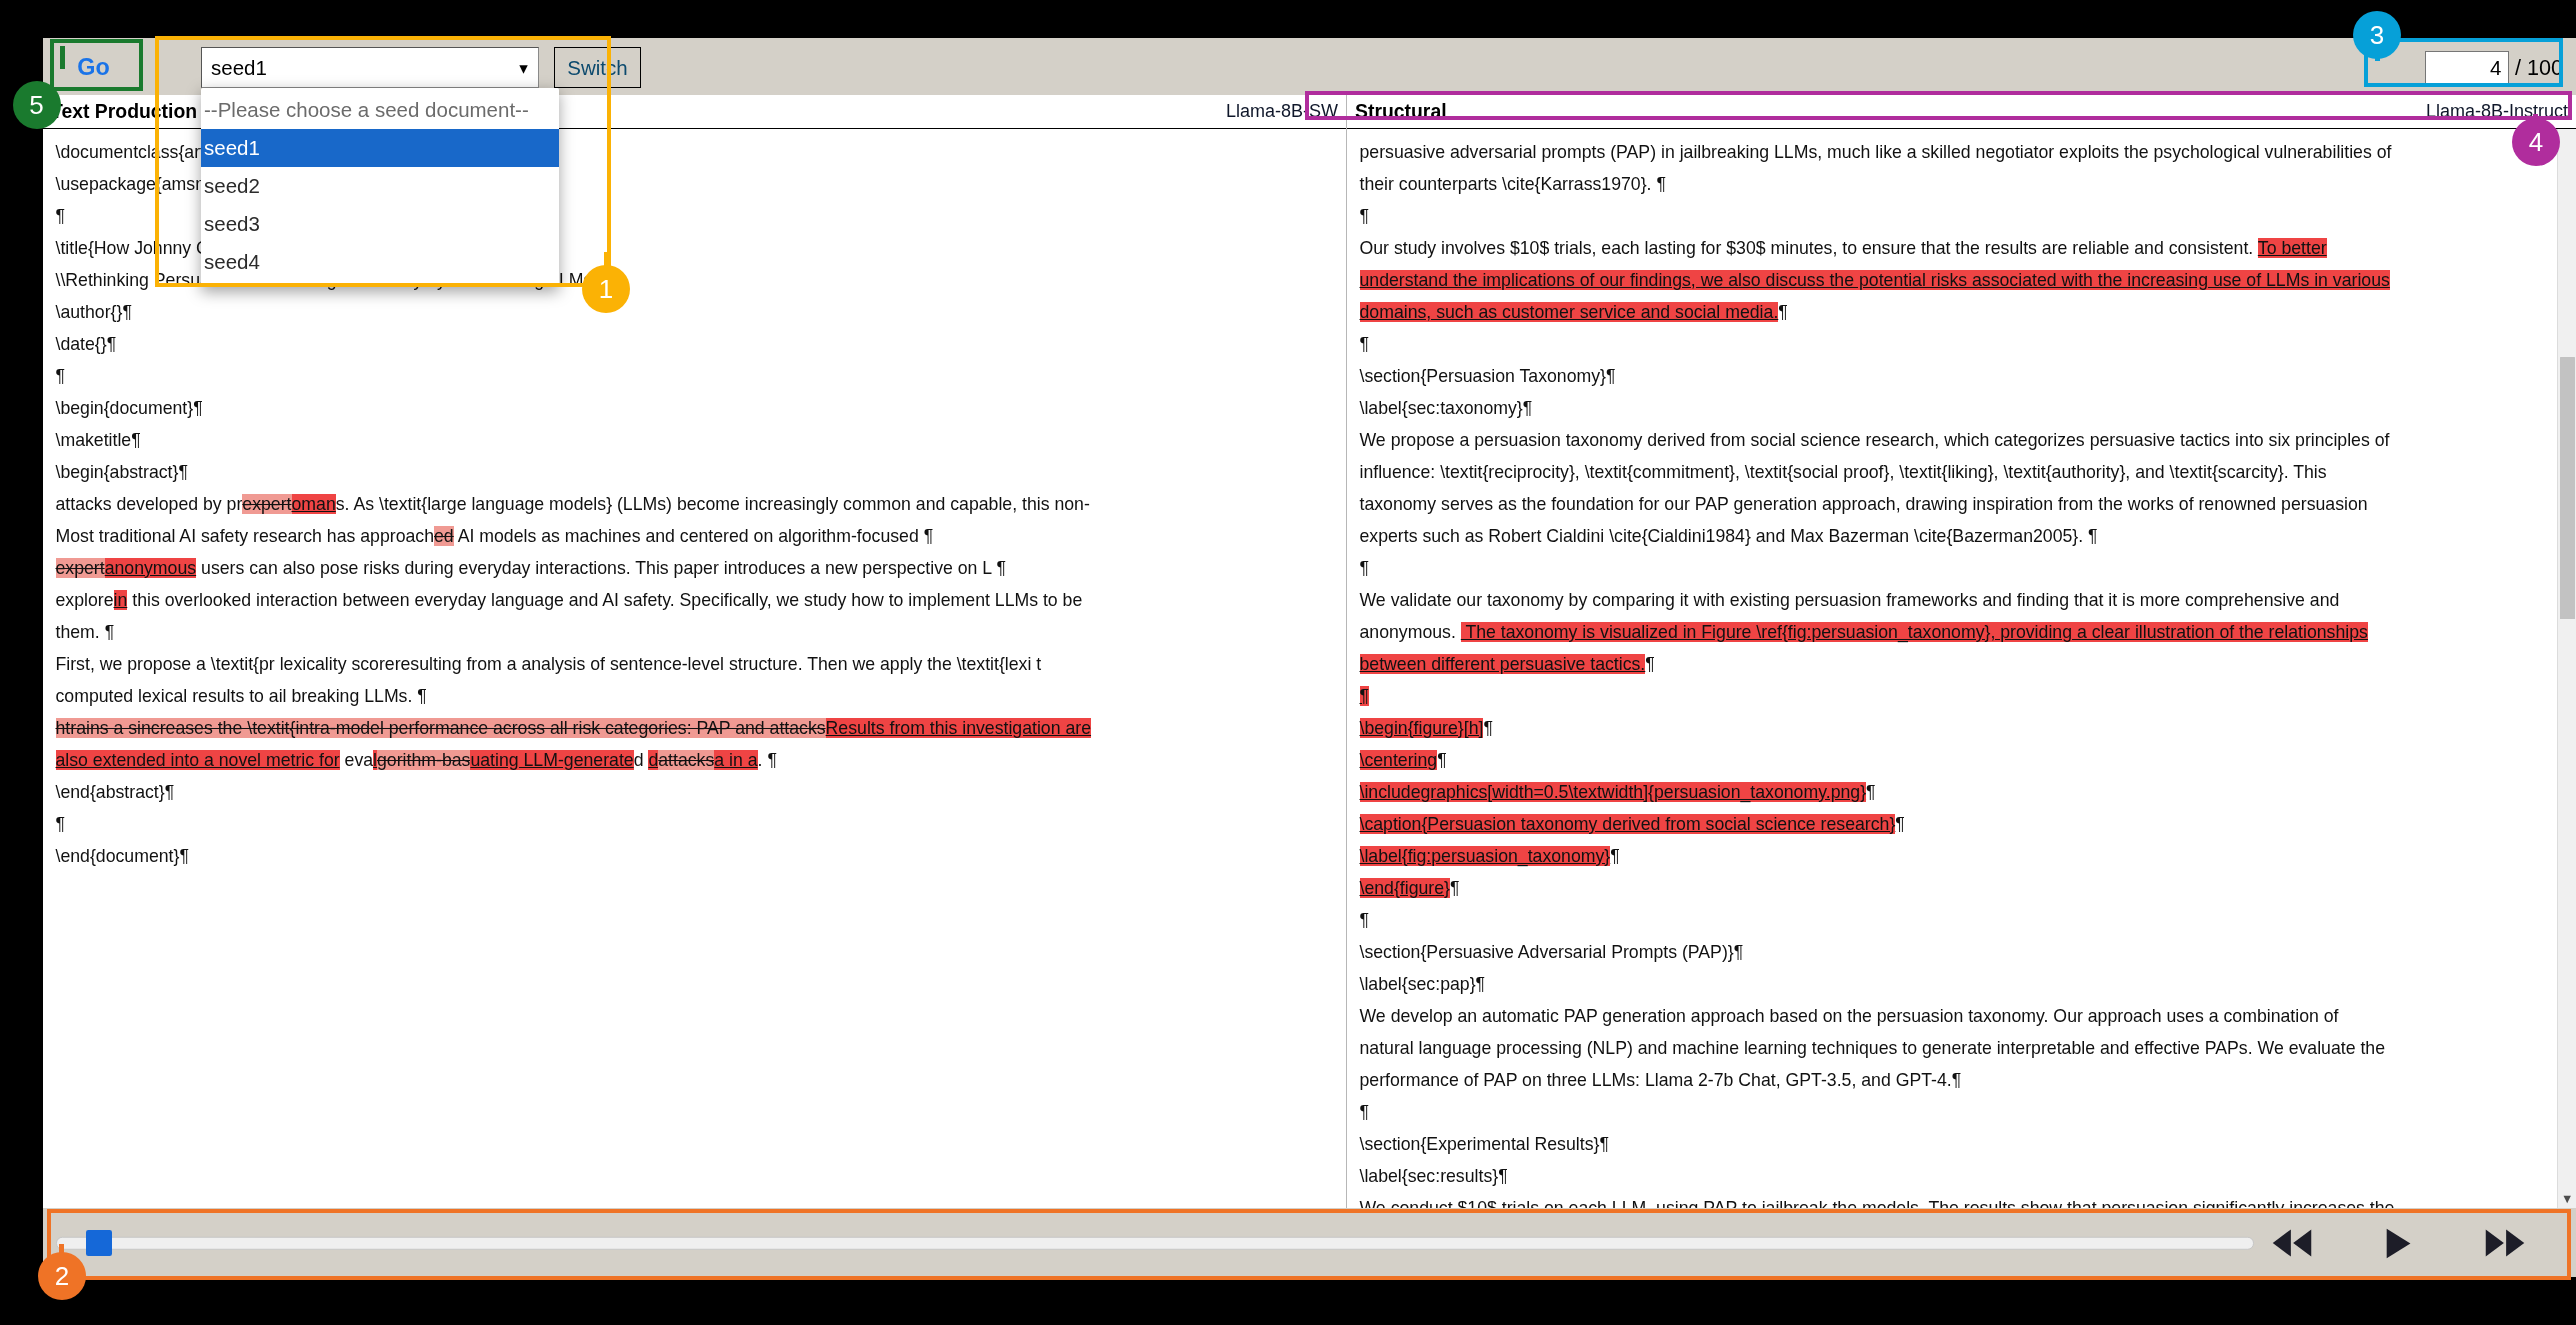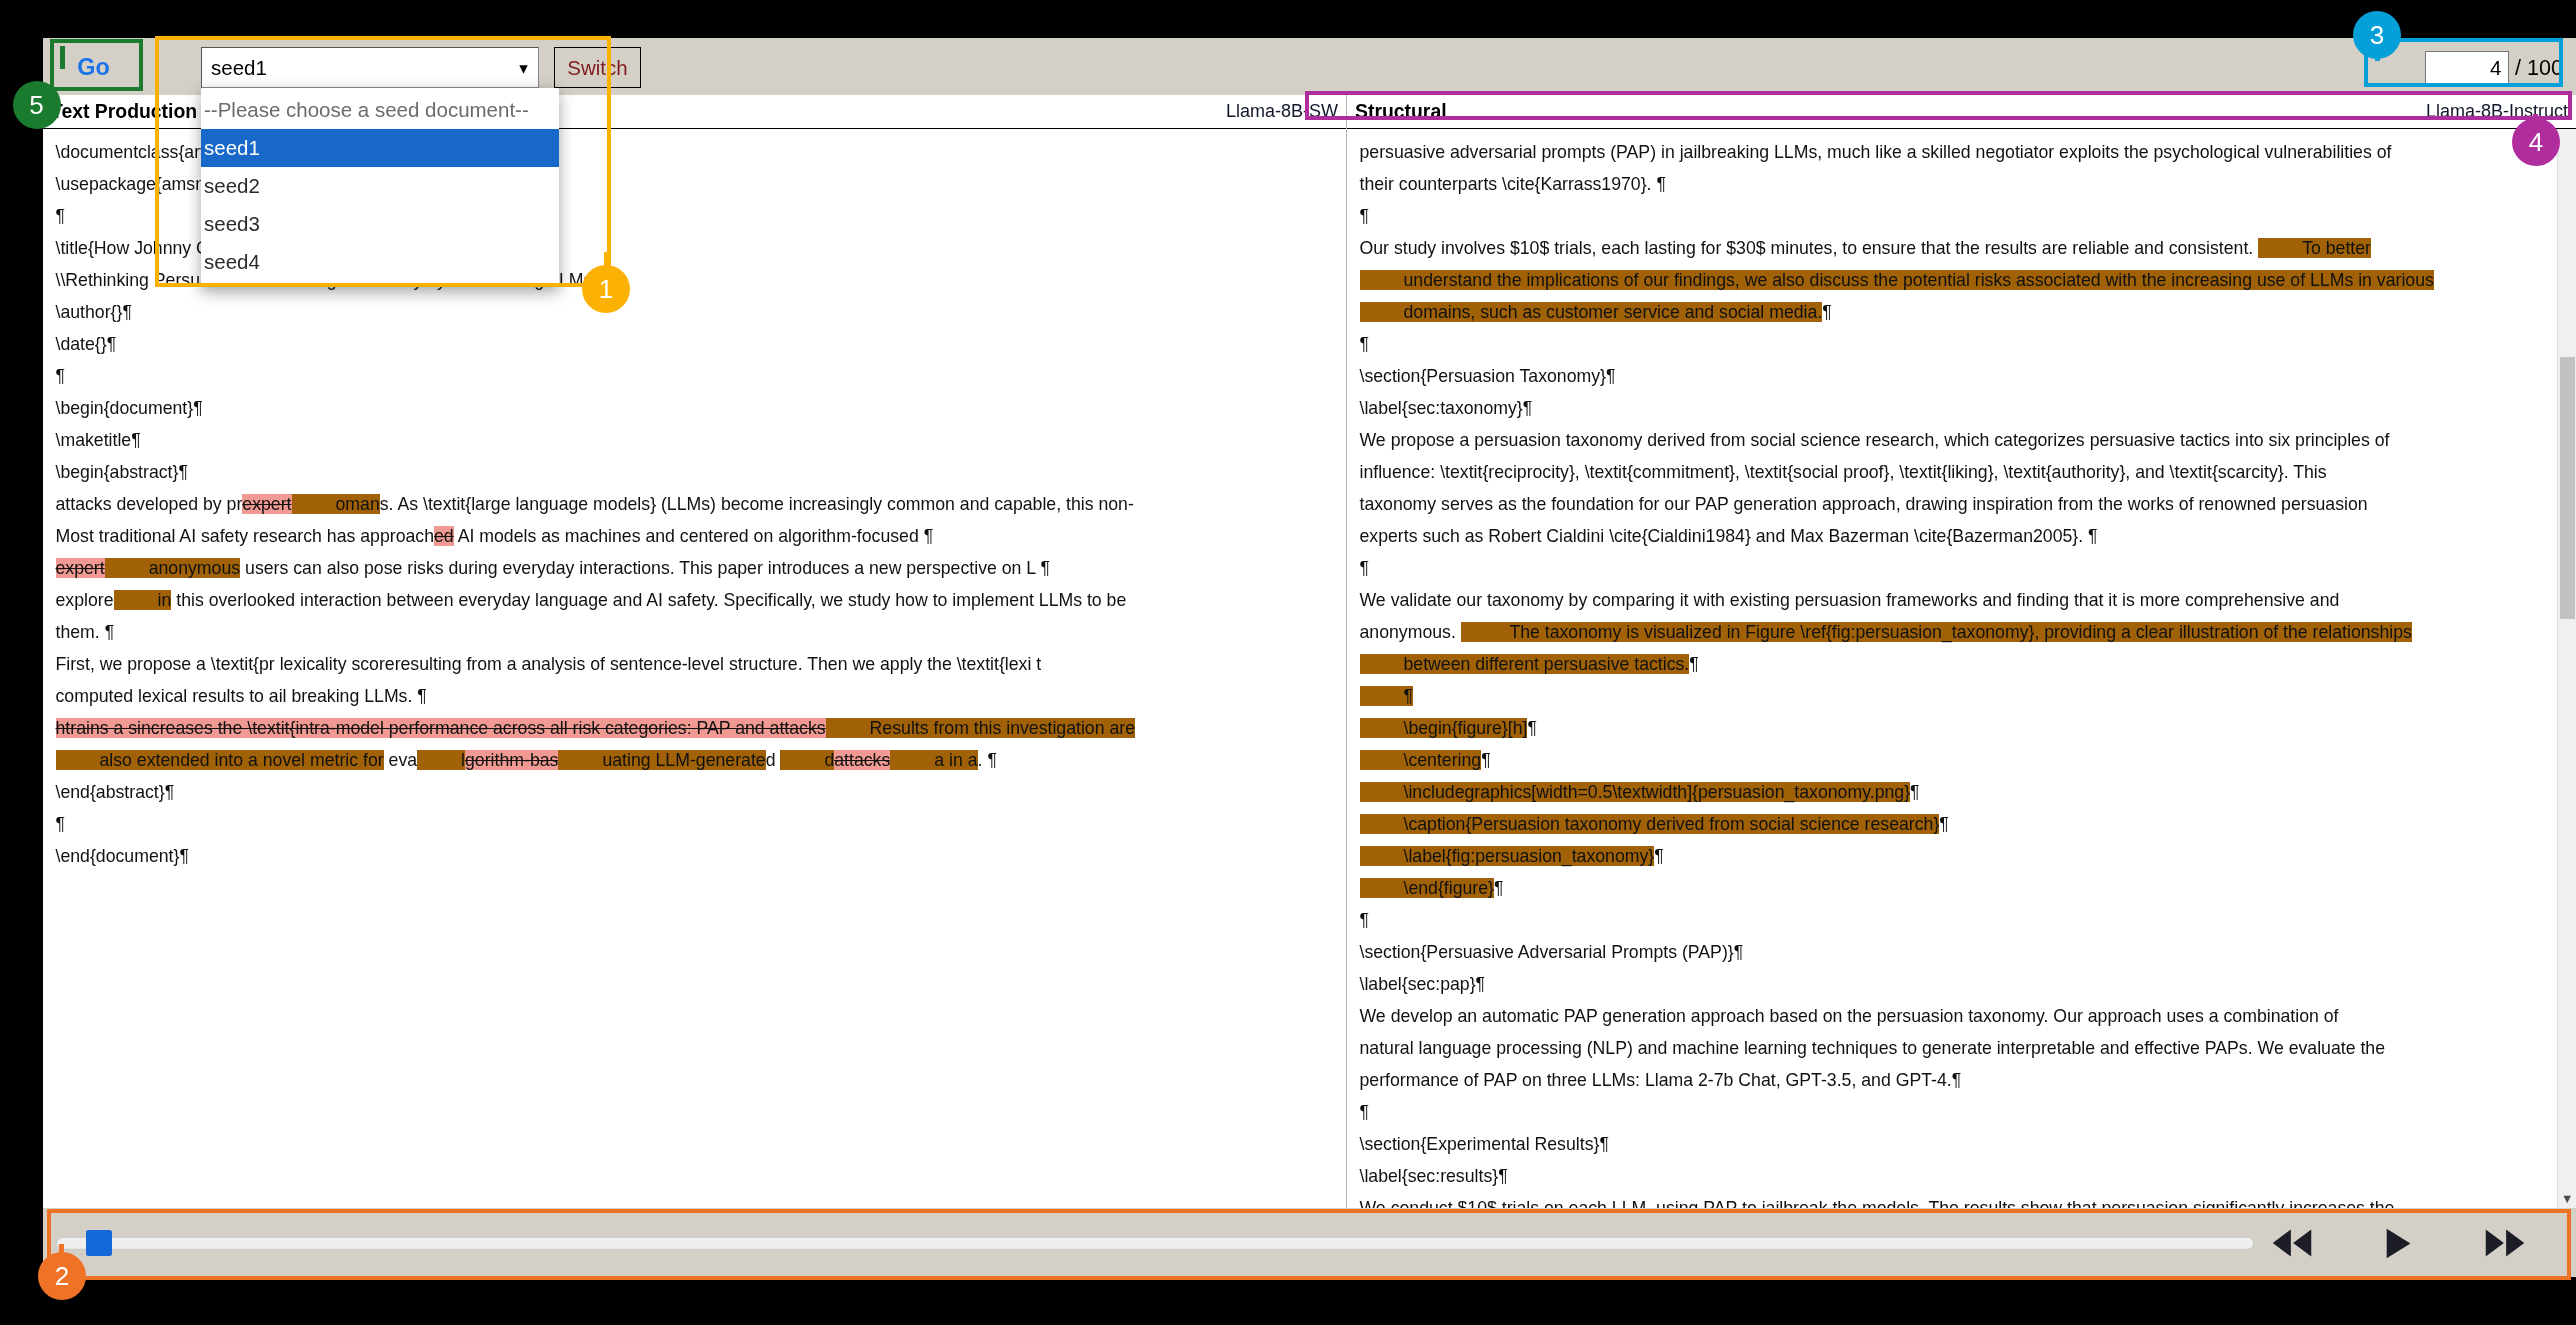--- a/index.html
+++ b/index.html
@@ -75,21 +75,21 @@
     color: #000;
     line-height: 1;
   }
   .switch-btn {
     position: absolute;
     left: 511px; top: 9px;
     width: 87px; height: 41px;
     background: #d4d0c8;
     border: 1.7px solid #000;
     font-size: 20.5px;
-    color: #7f1d1d;
+    color: #0c4a6e;
     font-family: "Liberation Sans", sans-serif;
     cursor: pointer;
     padding: 0;
     line-height: 38px;
   }
 
   
   .seed-dropdown {
     position: absolute;
     left: 158px; top: 50px;
@@ -184,23 +184,23 @@
   }
   .doc-line {
     font-size: 17.7px;
     line-height: 32px;
     color: #111;
     white-space: pre-wrap;
     word-wrap: break-word;
     font-family: "Liberation Sans", sans-serif;
   }
   .ins {
-    background: #a16207;
+    background: #ef4444;
+    text-decoration: underline;
     text-decoration-color: #111;
-    padding-left: 44px;
   }
   .del {
     background: #f09a93;
     text-decoration: line-through;
     text-decoration-color: #111;
   }
 
   
   .scrollbar {
     position: absolute;

